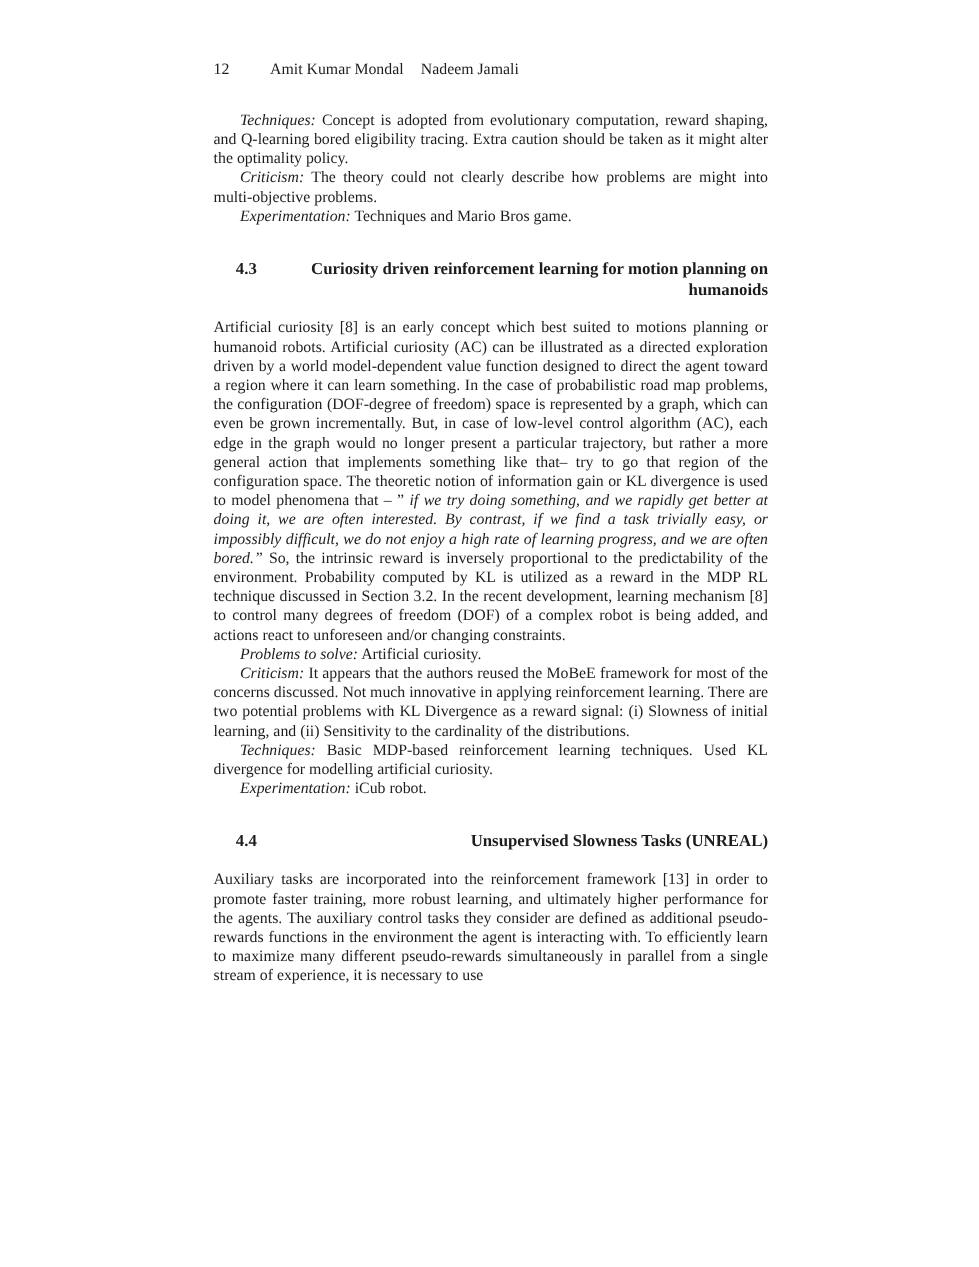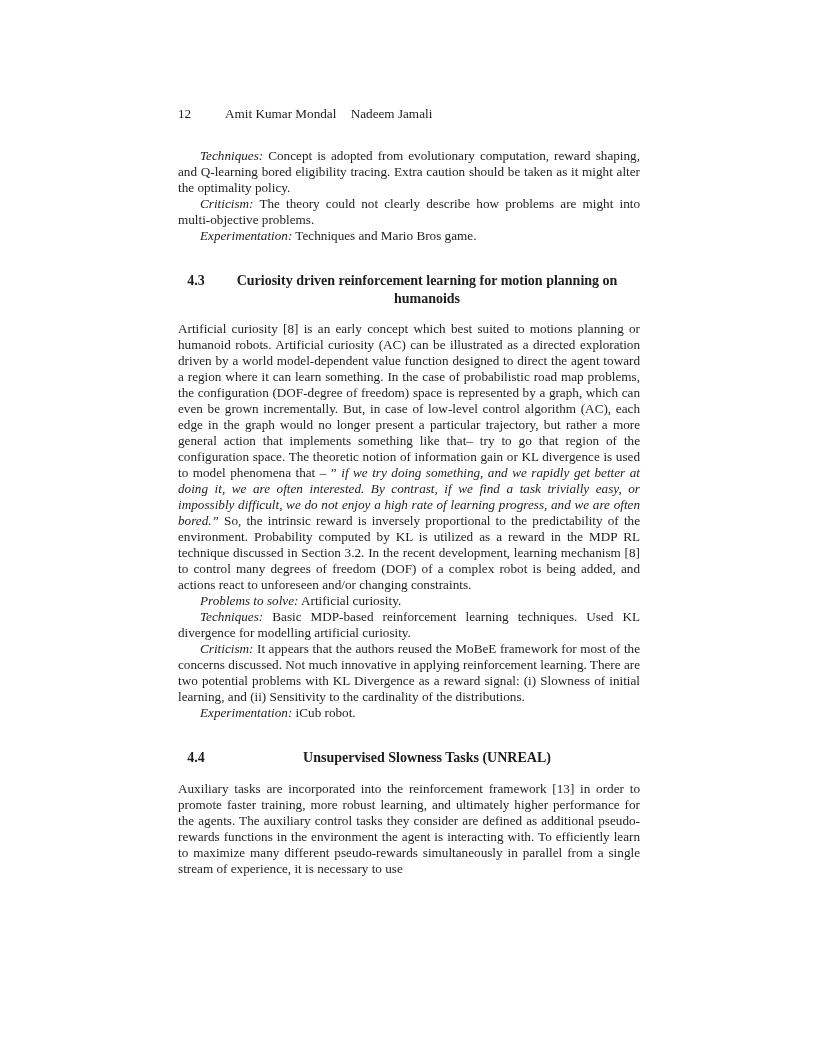--- a/index.html
+++ b/index.html
@@ -12,21 +12,21 @@
     height: 1056px;
     overflow: hidden;
     font-family: "Liberation Serif", "DejaVu Serif", serif;
     color: #1d1d1d;
   }
   .page {
     position: relative;
     width: 816px;
     height: 852px;
     box-sizing: border-box;
-    padding: 106px 176px 0 178px;
+    padding: 50px 176px 0 178px;
     background: #ffffff;
   }
   .running-head {
     display: flex;
     align-items: baseline;
     font-size: 13.2px;
     line-height: 16px;
     margin-bottom: 26px;
   }
   .running-head .pagenum {
@@ -52,21 +52,21 @@
   }
   .em {
     font-style: italic;
   }
   .heading {
     display: flex;
     margin: 28px 0 14px 0;
     font-size: 14px;
     line-height: 17.5px;
     font-weight: bold;
-    text-align: center;
+    text-align: right;
   }
   .heading .secnum {
     flex: 0 0 36px;
   }
   .heading .sectitle {
     flex: 1 1 auto;
   }
 </style>
 </head>
 <body>
@@ -89,23 +89,23 @@
 
   <h2 class="heading">
     <span class="secnum">4.3</span>
     <span class="sectitle">Curiosity driven reinforcement learning for motion planning on humanoids</span>
   </h2>
 
   <p class="par"><span>Artificial curiosity [8] is an early concept which best suited to motions planning or humanoid robots. Artificial curiosity (AC) can be illustrated as a directed exploration driven by a world model-dependent value function designed to direct the agent toward a region where it can learn something. In the case of probabilistic road map problems, the configuration (DOF-degree of freedom) space is represented by a graph, which can even be grown incrementally. But, in case of low-level control algorithm (AC), each edge in the graph would no longer present a particular trajectory, but rather a more general action that implements something like that– try to go that region of the configuration space. The theoretic notion of information gain or KL divergence is used to model phenomena that – ”</span> <span class="em">if we try doing something, and we rapidly get better at doing it, we are often interested. By contrast, if we find a task trivially easy, or impossibly difficult, we do not enjoy a high rate of learning progress, and we are often bored.”</span> <span>So, the intrinsic reward is inversely proportional to the predictability of the environment. Probability computed by KL is utilized as a reward in the MDP RL technique discussed in Section 3.2. In the recent development, learning mechanism [8] to control many degrees of freedom (DOF) of a complex robot is being added, and actions react to unforeseen and/or changing constraints.</span></p>
 
   <p class="par indent"><span class="em">Problems to solve:</span> <span>Artificial curiosity.</span></p>
 
+  <p class="par indent"><span class="em">Criticism:</span> <span>It appears that the authors reused the MoBeE framework for most of the concerns discussed. Not much innovative in applying reinforcement learning. There are two potential problems with KL Divergence as a reward signal: (i) Slowness of initial learning, and (ii) Sensitivity to the cardinality of the distributions.</span></p>
+
   <p class="par indent"><span class="em">Techniques:</span> <span>Basic MDP-based reinforcement learning techniques. Used KL divergence for modelling artificial curiosity.</span></p>
-
-  <p class="par indent"><span class="em">Criticism:</span> <span>It appears that the authors reused the MoBeE framework for most of the concerns discussed. Not much innovative in applying reinforcement learning. There are two potential problems with KL Divergence as a reward signal: (i) Slowness of initial learning, and (ii) Sensitivity to the cardinality of the distributions.</span></p>
 
   <p class="par indent"><span class="em">Experimentation:</span> <span>iCub robot.</span></p>
 
   <h2 class="heading">
     <span class="secnum">4.4</span>
     <span class="sectitle">Unsupervised Slowness Tasks (UNREAL)</span>
   </h2>
 
   <p class="par"><span>Auxiliary tasks are incorporated into the reinforcement framework [13] in order to promote faster training, more robust learning, and ultimately higher performance for the agents. The auxiliary control tasks they consider are defined as additional pseudo-rewards functions in the environment the agent is interacting with. To efficiently learn to maximize many different pseudo-rewards simultaneously in parallel from a single stream of experience, it is necessary to use</span></p>
 

